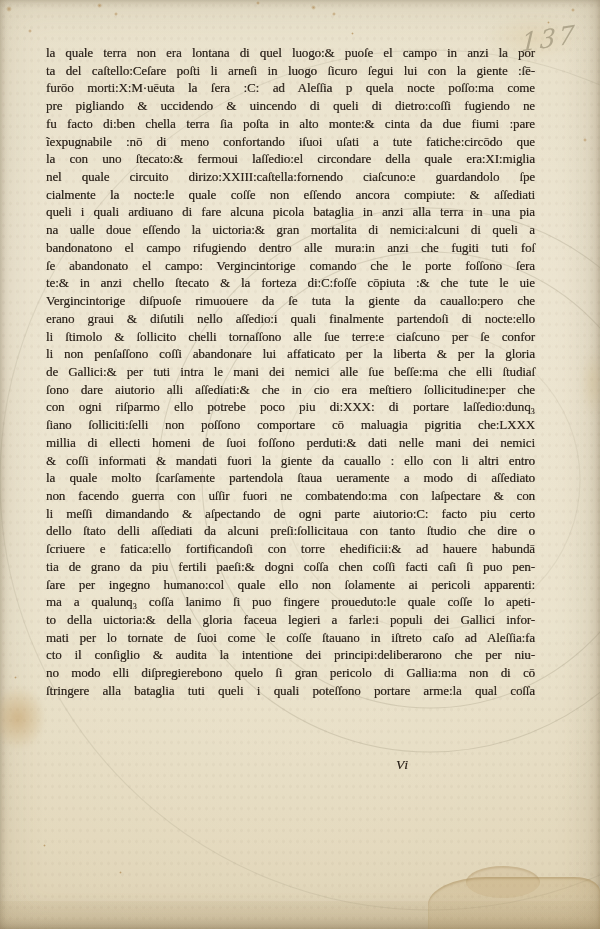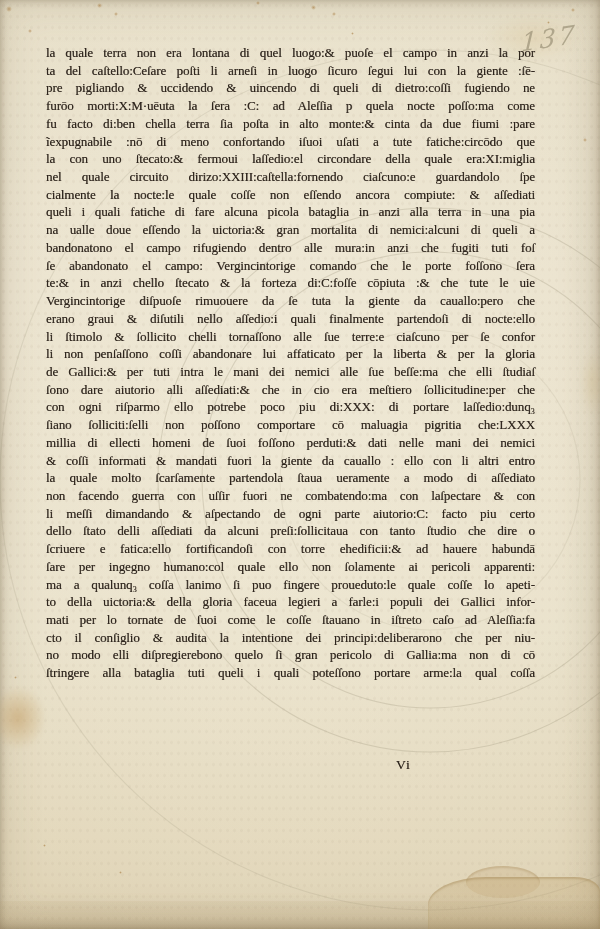--- a/index.html
+++ b/index.html
@@ -31,20 +31,21 @@
     height:17.72px;
     text-align:justify;
     text-align-last:justify;
   }
   .signature{
     position:absolute;left:396px;top:757px;
     font-family:"Liberation Serif","DejaVu Serif",serif;
     font-size:13.5px;color:#2e251d;
     text-shadow:0.3px 0.3px 0.4px rgba(46,37,29,0.55);
     letter-spacing:1px;
+    font-style:italic;
   }
   .folio{
     position:absolute;left:521px;top:24px;
     font-family:"DejaVu Serif",serif;font-style:italic;
     font-size:25px;color:rgba(148,138,112,0.65);
     transform:rotate(-9deg) skewX(-12deg);
     letter-spacing:3px;
   }
   .stain{position:absolute;pointer-events:none;}
   .fox{position:absolute;border-radius:50%;pointer-events:none;
@@ -115,47 +116,48 @@
   <div class="fox" style="left:14px;top:676px;width:3px;height:3px"></div>
   <div class="fox" style="left:43px;top:844px;width:3px;height:3px"></div>
   <div class="fox" style="left:119px;top:871px;width:3px;height:3px"></div>
   <div class="fox" style="left:68px;top:262px;width:2px;height:2px"></div>
 
   <div class="folio">137</div>
 
   <div class="textblock">
       <div class="line">la quale terra non era lontana di quel luogo:&amp; puoſe el campo in anzi la por</div>
       <div class="line">ta del caſtello:Ceſare poſti li arneſi in luogo ſicuro ſegui lui con la giente :ſē-</div>
+      <div class="line">furōo morti:X:M·uēuta la ſera :C: ad Aleſſia p quela nocte poſſo:ma come</div>
       <div class="line">pre pigliando &amp; uccidendo &amp; uincendo di queli di dietro:coſſi fugiendo ne</div>
-      <div class="line">furōo morti:X:M·uēuta la ſera :C: ad Aleſſia p quela nocte poſſo:ma come</div>
       <div class="line">fu facto di:ben chella terra ſia poſta in alto monte:&amp; cinta da due fiumi :pare</div>
       <div class="line">ĩexpugnabile :nō di meno confortando iſuoi uſati a tute fatiche:circōdo que</div>
       <div class="line">la con uno ſtecato:&amp; fermoui laſſedio:el circondare della quale era:XI:miglia</div>
       <div class="line">nel quale circuito dirizo:XXIII:caſtella:fornendo ciaſcuno:e guardandolo ſpe</div>
       <div class="line">cialmente la nocte:le quale coſſe non eſſendo ancora compiute: &amp; aſſediati</div>
-      <div class="line">queli i quali fatiche di fare alcuna picola bataglia in anzi alla terra in una pia</div>
+      <div class="line">queli i quali ardiuano di fare alcuna picola bataglia in anzi alla terra in una pia</div>
       <div class="line">na ualle doue eſſendo la uictoria:&amp; gran mortalita di nemici:alcuni di queli a</div>
       <div class="line">bandonatono el campo rifugiendo dentro alle mura:in anzi che fugiti tuti foſ</div>
       <div class="line">ſe abandonato el campo: Vergincintorige comando che le porte foſſono ſera</div>
       <div class="line">te:&amp; in anzi chello ſtecato &amp; la forteza di:C:foſſe cōpiuta :&amp; che tute le uie</div>
       <div class="line">Vergincintorige diſpuoſe rimuouere da ſe tuta la giente da cauallo:pero che</div>
       <div class="line">erano graui &amp; diſutili nello aſſedio:i quali finalmente partendoſi di nocte:ello</div>
       <div class="line">li ſtimolo &amp; ſollicito chelli tornaſſono alle ſue terre:e ciaſcuno per ſe confor</div>
       <div class="line">li non penſaſſono coſſi abandonare lui affaticato per la liberta &amp; per la gloria</div>
       <div class="line">de Gallici:&amp; per tuti intra le mani dei nemici alle ſue beſſe:ma che elli ſtudiaſ</div>
       <div class="line">ſono dare aiutorio alli aſſediati:&amp; che in cio era meſtiero ſollicitudine:per che</div>
       <div class="line">con ogni riſparmo ello potrebe poco piu di:XXX: di portare laſſedio:dunq₃</div>
       <div class="line">ſiano ſolliciti:ſelli non poſſono comportare cō maluagia pigritia che:LXXX</div>
       <div class="line">millia di ellecti homeni de ſuoi foſſono perduti:&amp; dati nelle mani dei nemici</div>
       <div class="line">&amp; coſſi informati &amp; mandati fuori la giente da cauallo : ello con li altri entro</div>
       <div class="line">la quale molto ſcarſamente partendola ſtaua ueramente a modo di aſſediato</div>
       <div class="line">non facendo guerra con uſſir fuori ne combatendo:ma con laſpectare &amp; con</div>
       <div class="line">li meſſi dimandando &amp; aſpectando de ogni parte aiutorio:C: facto piu certo</div>
       <div class="line">dello ſtato delli aſſediati da alcuni preſi:ſollicitaua con tanto ſtudio che dire o</div>
       <div class="line">ſcriuere e fatica:ello fortificandoſi con torre ehedificii:&amp; ad hauere habundā</div>
+      <div class="line">tia de grano da piu fertili paeſi:&amp; dogni coſſa chen coſſi facti caſi ſi puo pen-</div>
       <div class="line">ſare per ingegno humano:col quale ello non ſolamente ai pericoli apparenti:</div>
       <div class="line">ma a qualunq₃ coſſa lanimo ſi puo fingere proueduto:le quale coſſe lo apeti-</div>
       <div class="line">to della uictoria:&amp; della gloria faceua legieri a farle:i populi dei Gallici infor-</div>
       <div class="line">mati per lo tornate de ſuoi come le coſſe ſtauano in iſtreto caſo ad Aleſſia:fa</div>
       <div class="line">cto il conſiglio &amp; audita la intentione dei principi:deliberarono che per niu-</div>
       <div class="line">no modo elli diſpregierebono quelo ſi gran pericolo di Gallia:ma non di cō</div>
       <div class="line">ſtringere alla bataglia tuti queli i quali poteſſono portare arme:la qual coſſa</div>
     </div>
 
   <div class="signature">Vi</div>

